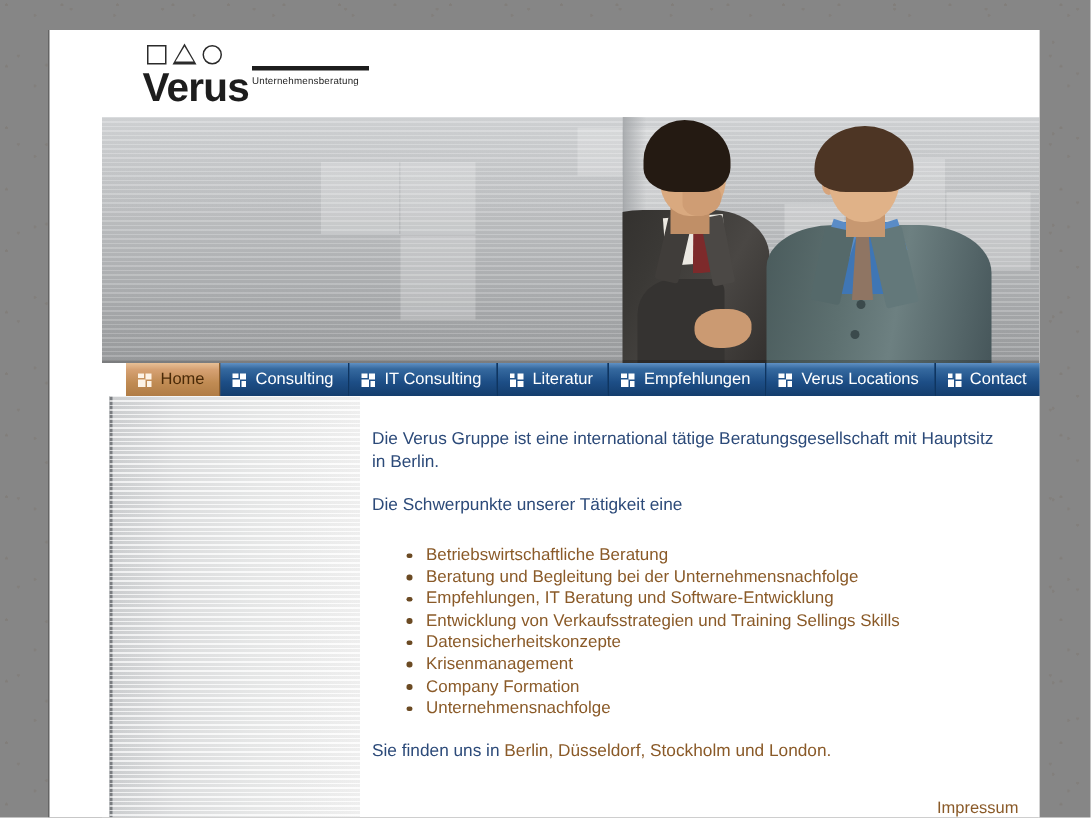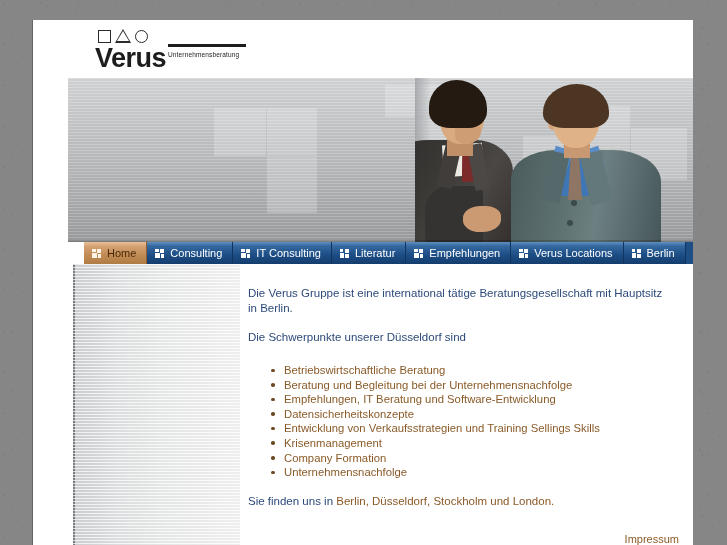--- a/index.html
+++ b/index.html
@@ -468,39 +468,39 @@
         </span>
       <span>Verus Locations</span>
     </div>
     <div class="navtab">
       <span class="tabicon">
           <i class="q1"></i>
           <i class="q2"></i>
           <i class="q3"></i>
           <i class="q4"></i>
         </span>
-      <span>Berlin</span>
+      <span>Contact</span>
     </div>
   </div>
 
   <div class="content-area">
     <div class="side-panel">
       <span class="side-panel-edge"></span>
     </div>
 
     <div class="main-col">
       <p class="para">Die Verus Gruppe ist eine international tätige Beratungsgesellschaft mit Hauptsitz in Berlin.</p>
-      <p class="para gap2">Die Schwerpunkte unserer Düsseldorf sind</p>
+      <p class="para gap2">Die Schwerpunkte unserer Tätigkeit eine</p>
 
       <ul class="svc">
         <li>Betriebswirtschaftliche Beratung</li>
         <li>Beratung und Begleitung bei der Unternehmensnachfolge</li>
         <li>Empfehlungen, IT Beratung und Software-Entwicklung</li>
+        <li>Entwicklung von Verkaufsstrategien und Training Sellings Skills</li>
         <li>Datensicherheitskonzepte</li>
-        <li>Entwicklung von Verkaufsstrategien und Training Sellings Skills</li>
         <li>Krisenmanagement</li>
         <li>Company Formation</li>
         <li>Unternehmensnachfolge</li>
       </ul>
 
       <p class="para"><span class="loc-blue">Sie finden uns in </span><span class="loc-brown">Berlin, Düsseldorf, Stockholm und London.</span></p>
     </div>
 
     <div class="footer">Impressum</div>
   </div>

